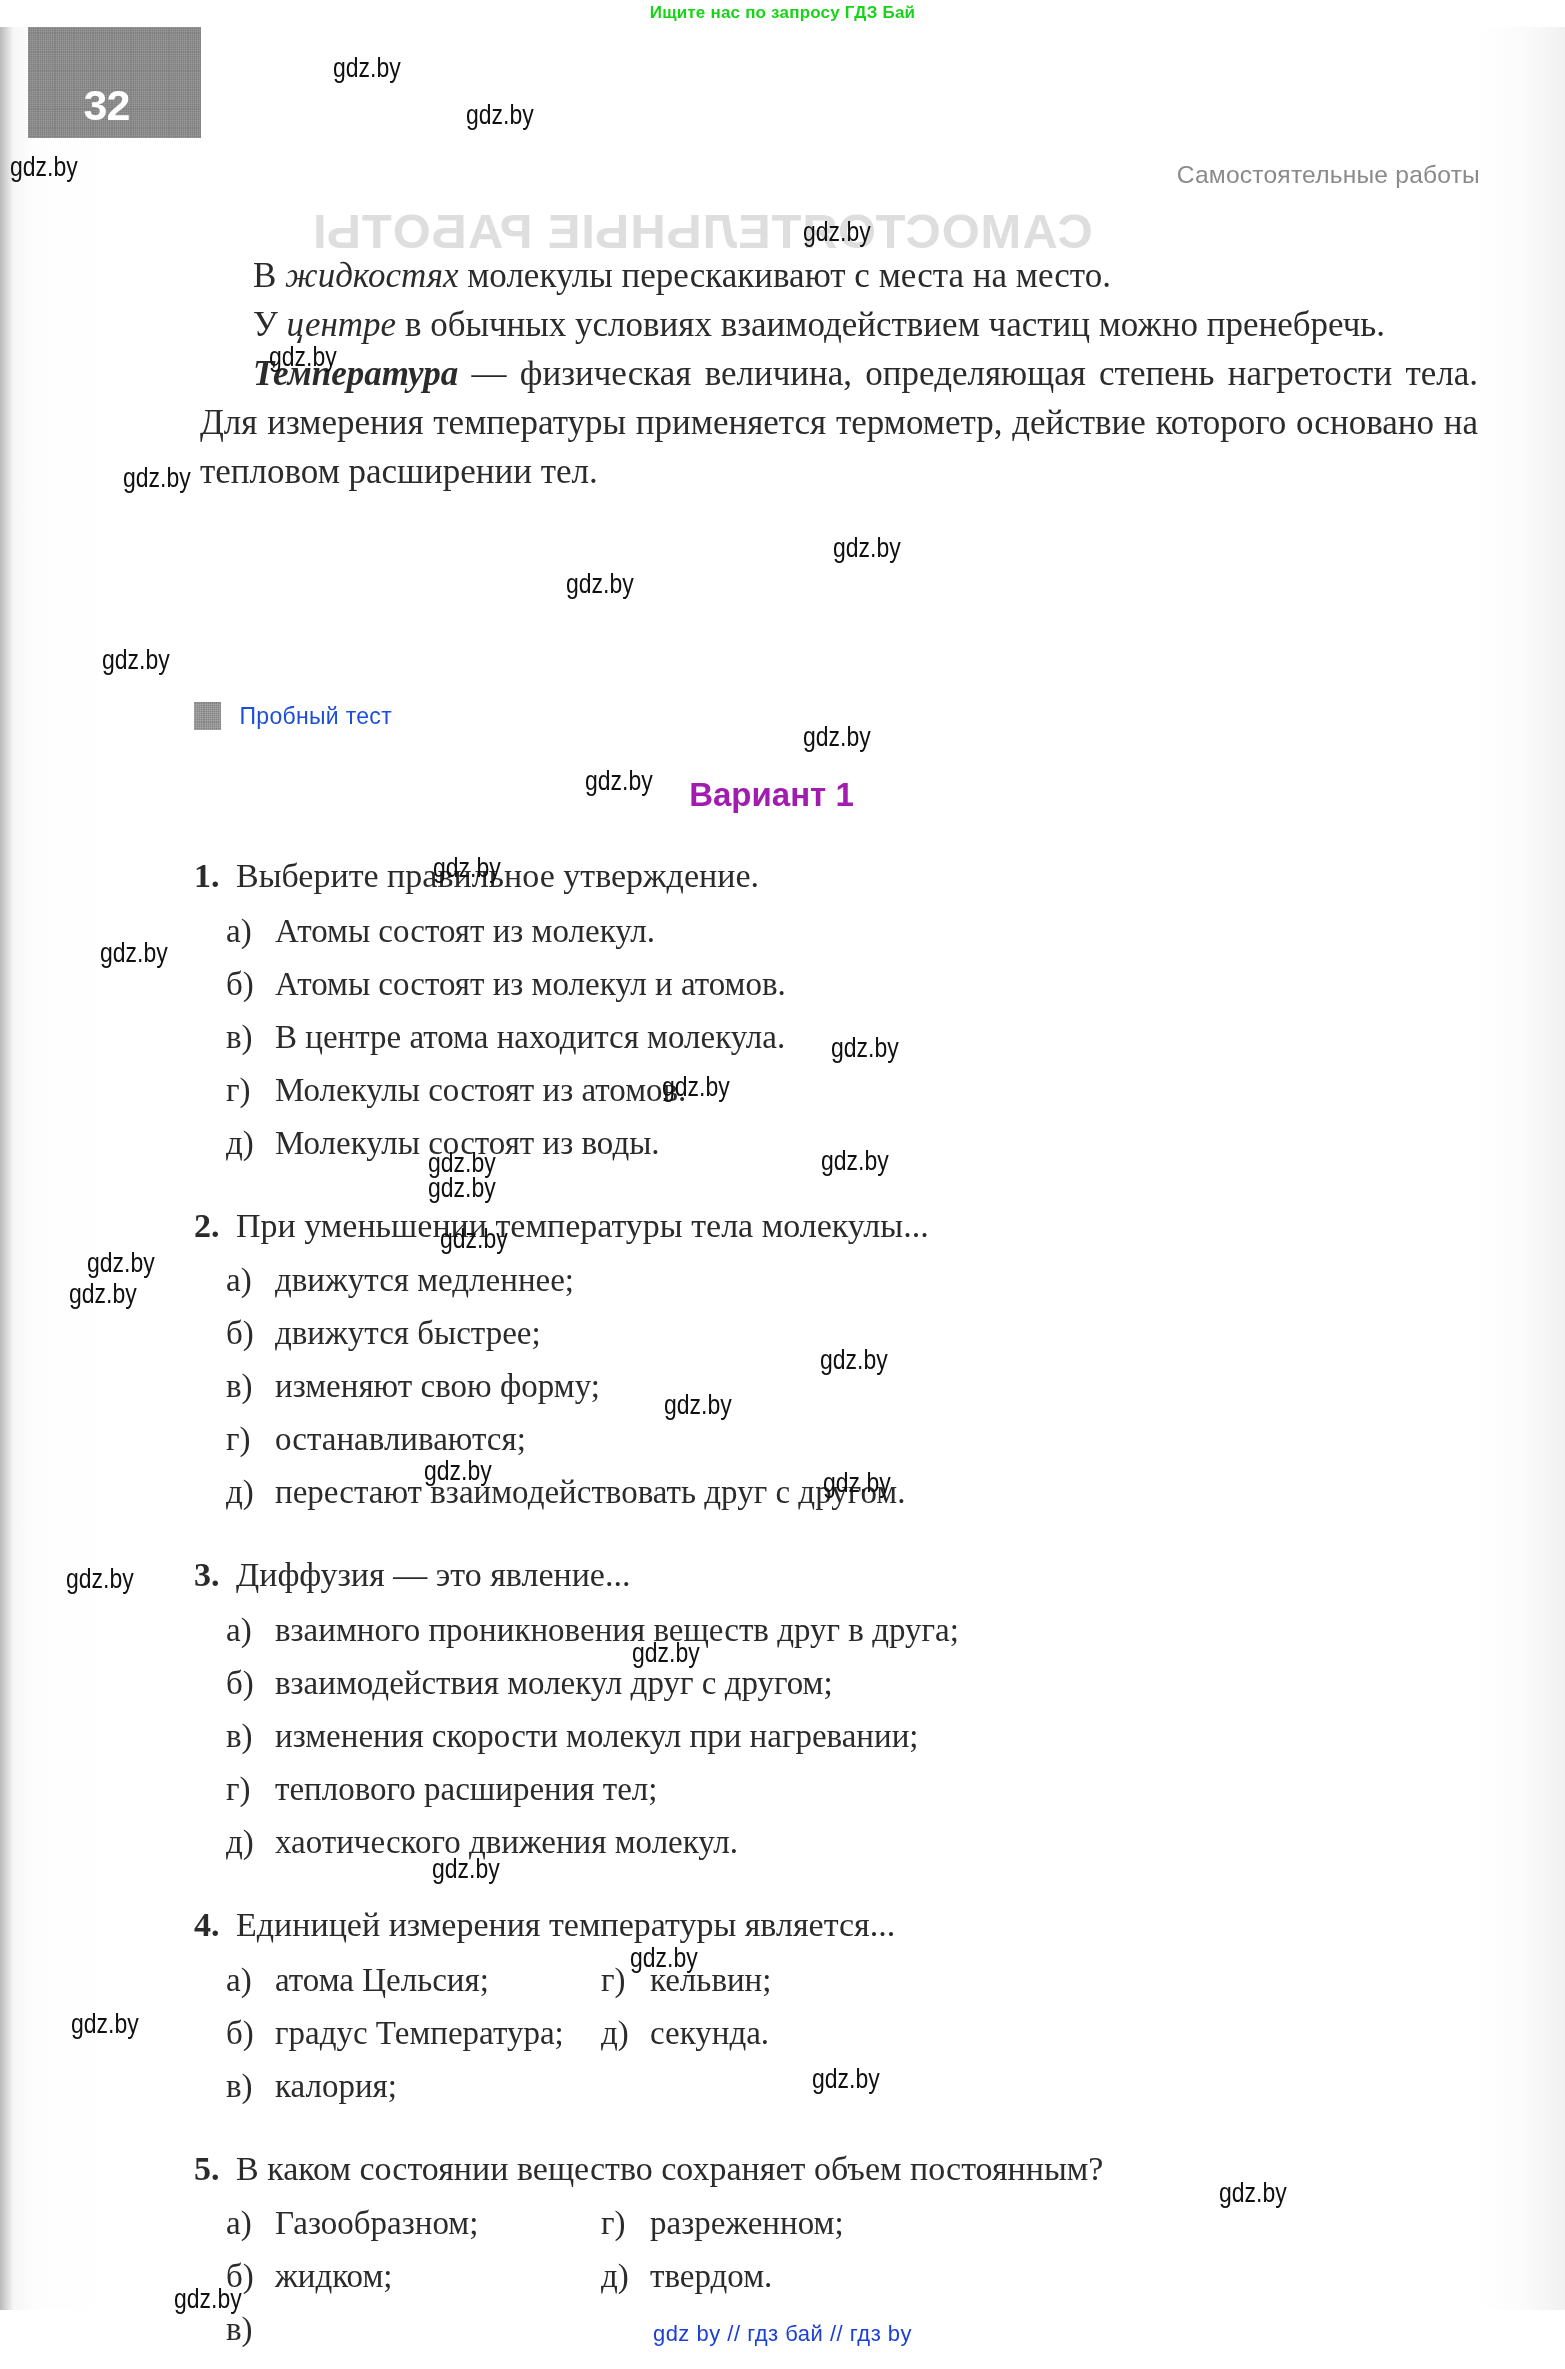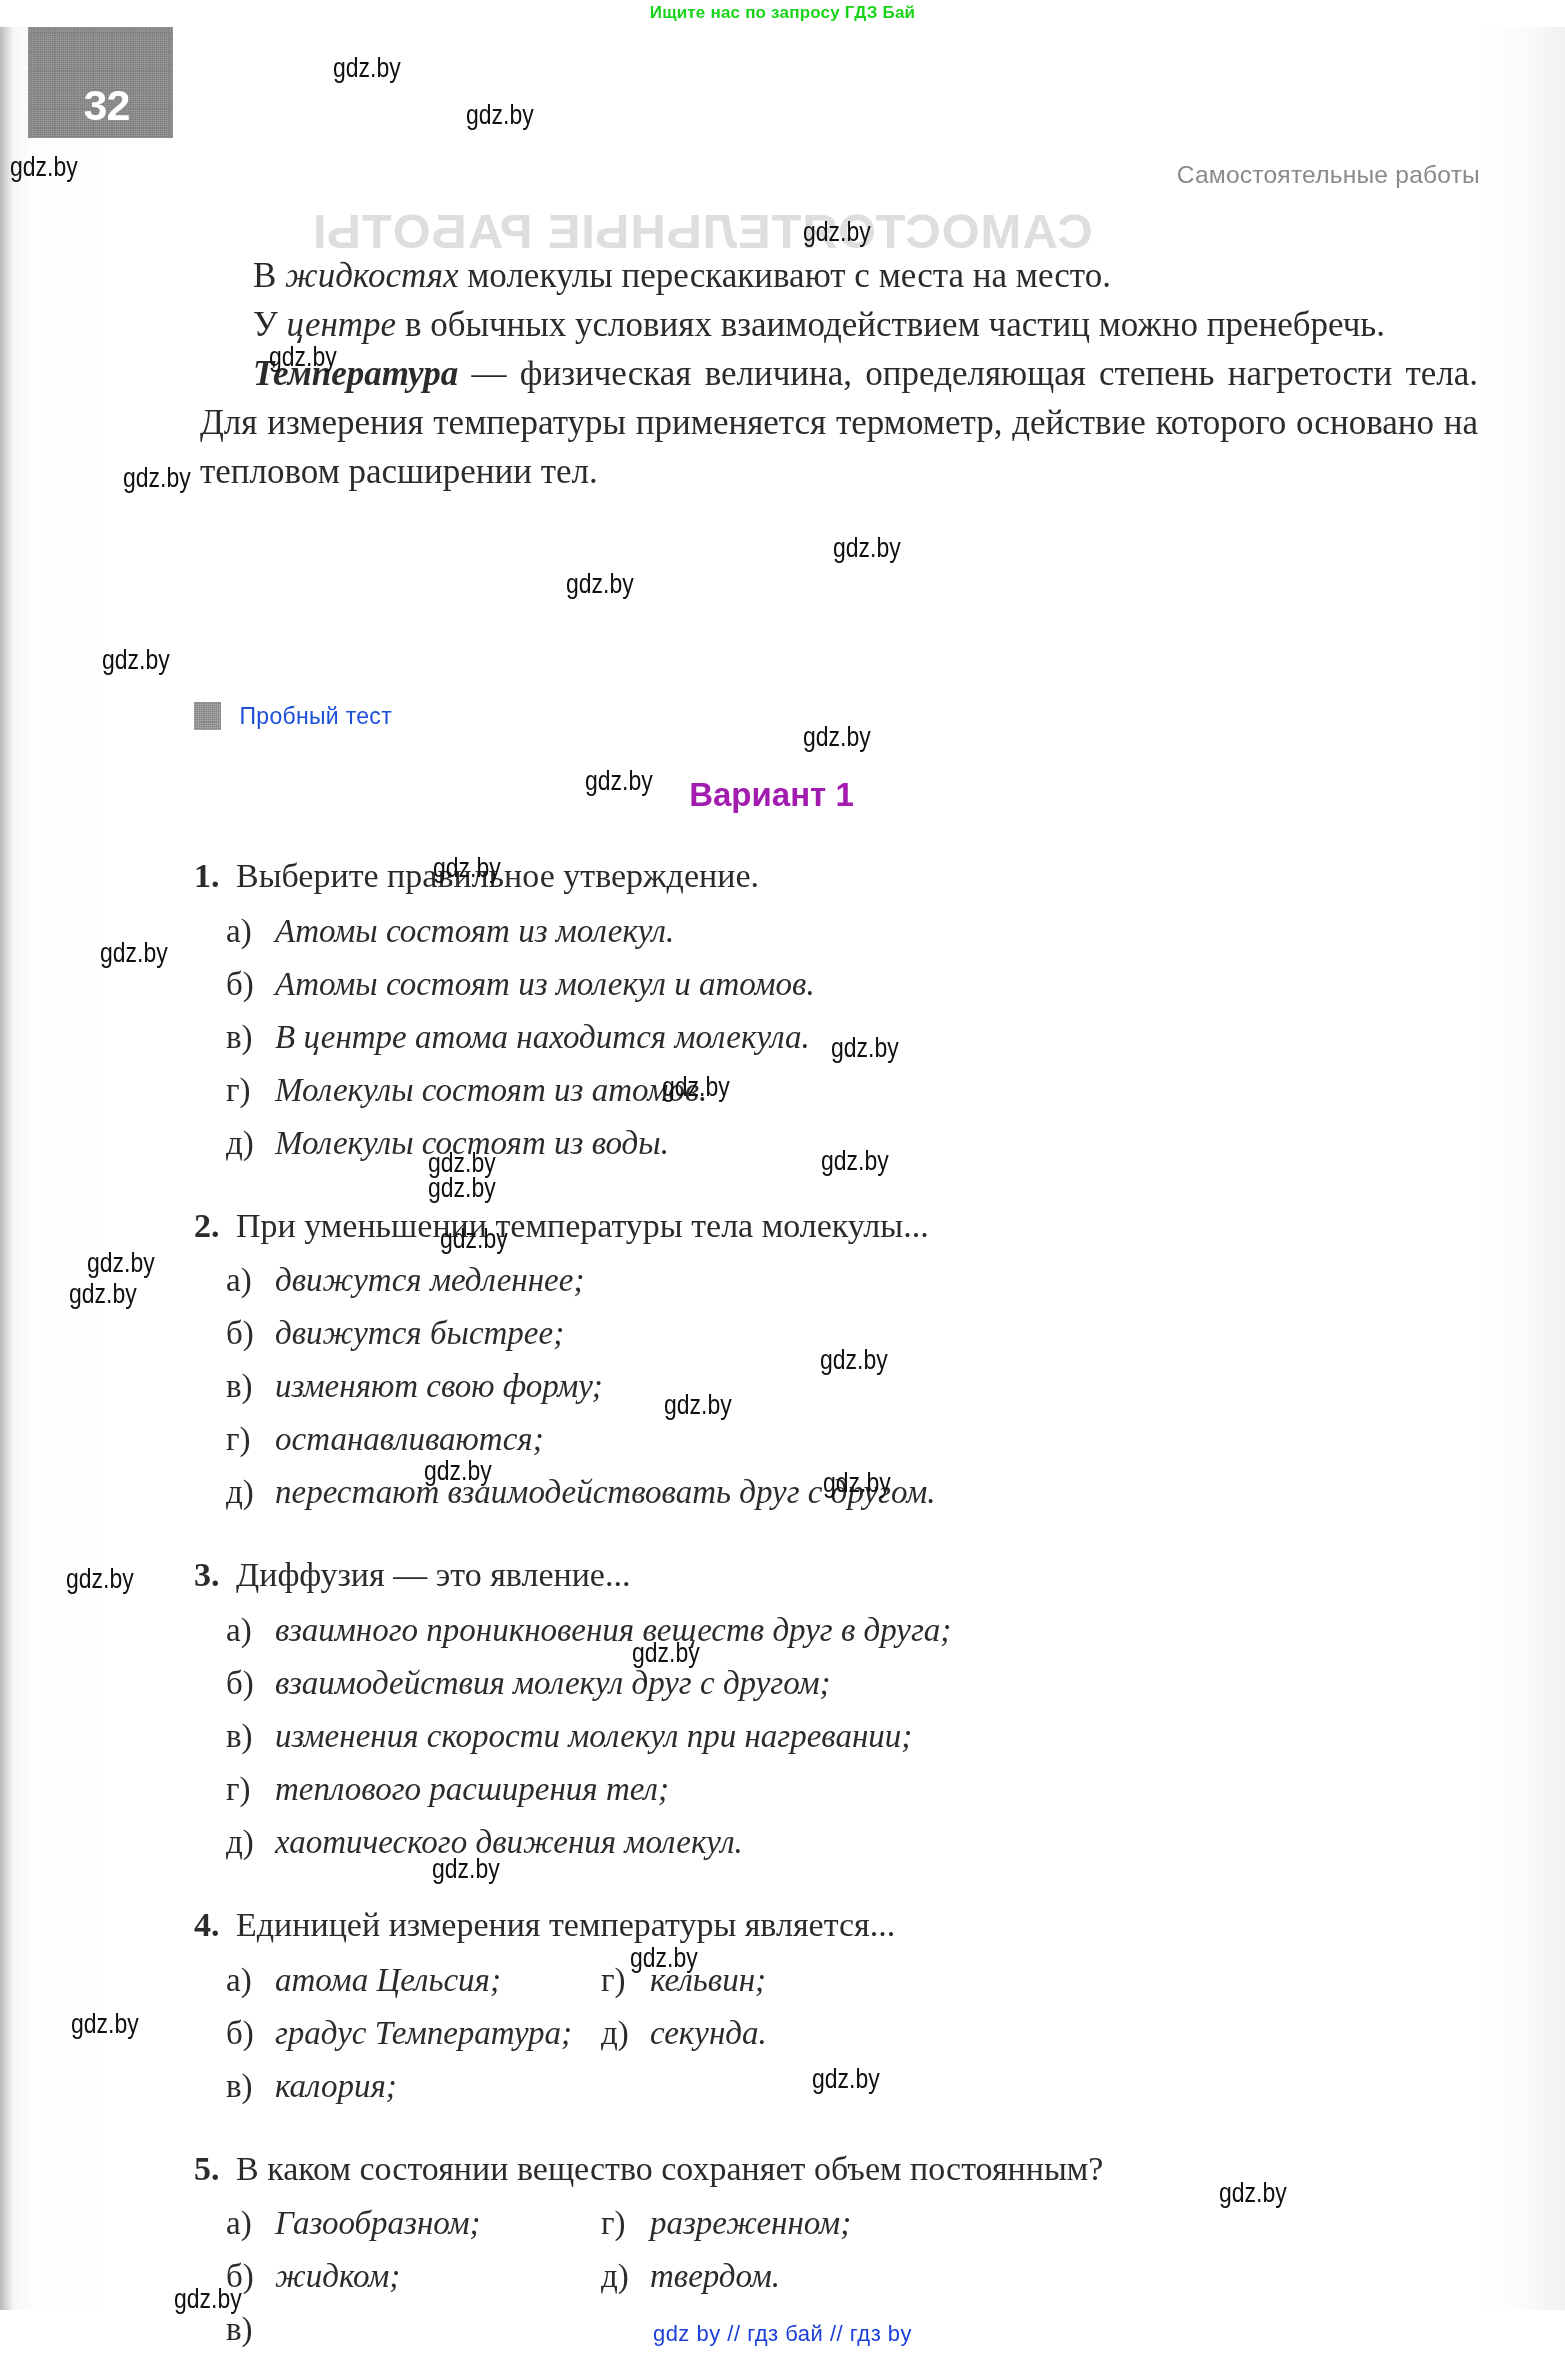--- a/index.html
+++ b/index.html
@@ -53,21 +53,21 @@
     font-weight: bold;
     color: #18d418;
     letter-spacing: 0.2px;
   }
 
   
   .pagenum-block {
     position: absolute;
     left: 28px;
     top: 26.5px;
-    width: 145px;
+    width: 173px;
     height: 111px;
     background: #8d8d8d;
     background-image:
       repeating-linear-gradient(0deg, rgba(255,255,255,.05) 0 0.9px, rgba(0,0,0,.05) 0.9px 1.9px),
       repeating-linear-gradient(90deg, rgba(255,255,255,.05) 0 0.9px, rgba(0,0,0,.05) 0.9px 1.9px);
     padding-left: 26px;
   }
   .pagenum {
     position: absolute;
     left: 0; bottom: 7.6px;
@@ -192,21 +192,21 @@
     font-size: 33px;
     line-height: 53px;
     color: #2b2b2b;
   }
   .opt-key {
     flex: none;
     width: 49px;
     margin-left: 32px;
     text-align: left;
   }
-  .opt-text { flex: 1; font-style: italic; }
+  .opt-text { flex: 1; }
 
   
   .opts.two-col {
     display: flex;
     gap: 0px;
   }
   .opts.two-col .col-a { width: 407px; flex: none; }
   .opts.two-col .col-b { width: 397px; flex: none; }
   .opts.two-col .col-b .opt-key { margin-left: 0; }
 

